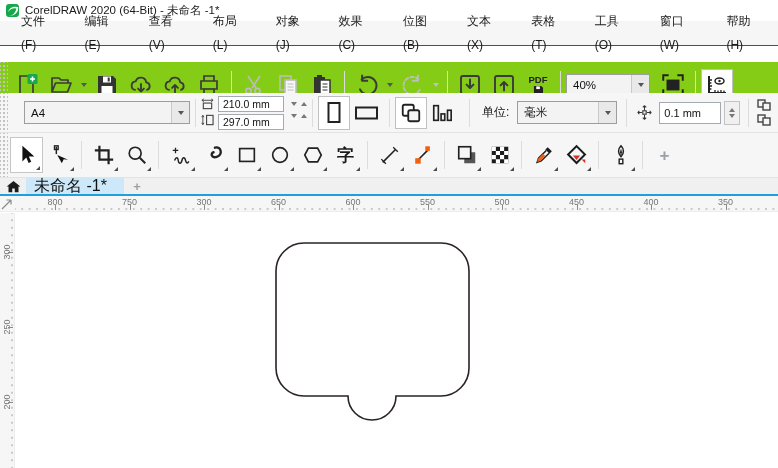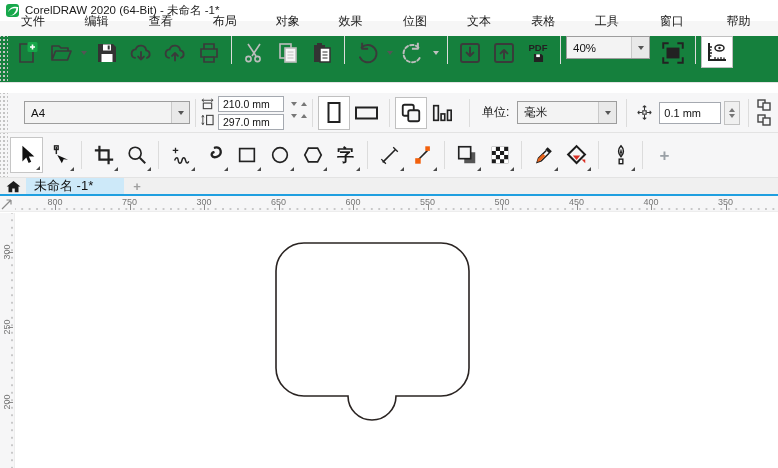--- a/index.html
+++ b/index.html
@@ -26,21 +26,21 @@
   .grip{width:8px;height:100%;margin-right:2px;flex:0 0 auto;
     background-image:radial-gradient(circle,#c3c3c3 1px,transparent 1.2px);
     background-size:4px 4px;background-position:2px 2px;}
   .vsep{width:1px;height:28px;background:#dcdcdc;margin:0 5px;flex:0 0 auto;}
   .tbtn{width:34px;height:34px;display:flex;align-items:center;justify-content:center;flex:0 0 auto;color:#3a3a3a;}
   .tbtn.disabled{color:#bdbdbd;}
   .caretbtn{width:12px;height:34px;display:flex;align-items:center;justify-content:center;flex:0 0 auto;}
   .caret{width:0;height:0;border-left:3.5px solid transparent;border-right:3.5px solid transparent;border-top:4px solid #555;}
   .caret.dis{border-top-color:#c0c0c0;}
 
-  #stdbar{top:36px;height:47px;background:#15803d;border-bottom:1px solid #e3e3e3;display:flex;align-items:flex-start;}
+  #stdbar{top:62px;height:47px;background:#84cc16;border-bottom:1px solid #e3e3e3;display:flex;align-items:center;}
   #propbar{top:93px;height:40px;background:#f6f6f7;border-bottom:1px solid #e3e3e3;display:flex;align-items:center;}
   #toolbox{top:133px;height:45px;background:#f6f6f7;border-bottom:1px solid #e3e3e3;display:flex;align-items:center;}
 
   
   .combo{height:23px;background:#f3f3f3;border:1px solid #9d9d9d;display:flex;align-items:center;box-sizing:border-box;}
   .combo .cval{flex:1;font-size:11.5px;color:#111;padding-left:6px;text-align:left;}
   .combo .cbtn{width:17px;height:100%;display:flex;align-items:center;justify-content:center;border-left:1px solid #c9c9c9;background:#e9e9e9;}
   .field{height:16px;background:#fff;border:1px solid #a5a9b0;box-sizing:border-box;
     font-size:10.5px;color:#111;display:flex;align-items:center;padding-left:4px;}
   .spin2{display:flex;align-items:center;gap:4px;margin-left:3px;}
@@ -56,21 +56,21 @@
   .tool{width:33px;height:36px;display:flex;align-items:center;justify-content:center;position:relative;color:#2e2e2e;flex:0 0 auto;}
   .tool.flyout::after{content:"";position:absolute;right:2px;bottom:2px;width:0;height:0;
     border-left:4px solid transparent;border-bottom:4px solid #4a4a4a;}
   .tool.selected{background:#fff;border:1px solid #c6c6c6;box-sizing:border-box;}
   .ttext{font-size:17px;font-weight:bold;color:#1a1a1a;line-height:1;}
   .tplus{font-size:17px;color:#9aa0a6;font-weight:bold;line-height:1;}
 
   
   #tabbar{top:178px;height:16px;background:#f0f0f0;display:flex;align-items:stretch;}
   #tabbar .home{width:26px;display:flex;align-items:center;justify-content:center;}
-  #tabbar .tab{width:90px;background:#cde9f9;display:flex;align-items:center;padding-left:8px;font-size:13px;color:#111;}
+  #tabbar .tab{width:90px;background:#cde9f9;display:flex;align-items:center;padding-left:8px;font-size:16px;color:#111;}
   #tabbar .newtab{width:26px;display:flex;align-items:center;justify-content:center;color:#9f9f9f;font-size:13px;font-weight:bold;}
   #tabline{top:194px;height:2px;background:#1f9fe0;}
 
   
   #hruler{top:196px;height:16px;background:#f6f6f7;border-bottom:1px solid #ededed;}
   #ruler-origin{position:absolute;left:0;top:196px;width:15px;height:16px;}
   .hdots{position:absolute;left:15px;right:0;bottom:1px;height:5px;
     background-image:radial-gradient(circle,#9a9a9a 0.8px,transparent 1px);
     background-size:7.45px 5px;background-position:3.5px 1.5px;}
   .hrlabel{position:absolute;top:1px;transform:translateX(-50%);font-size:9px;color:#757575;}

